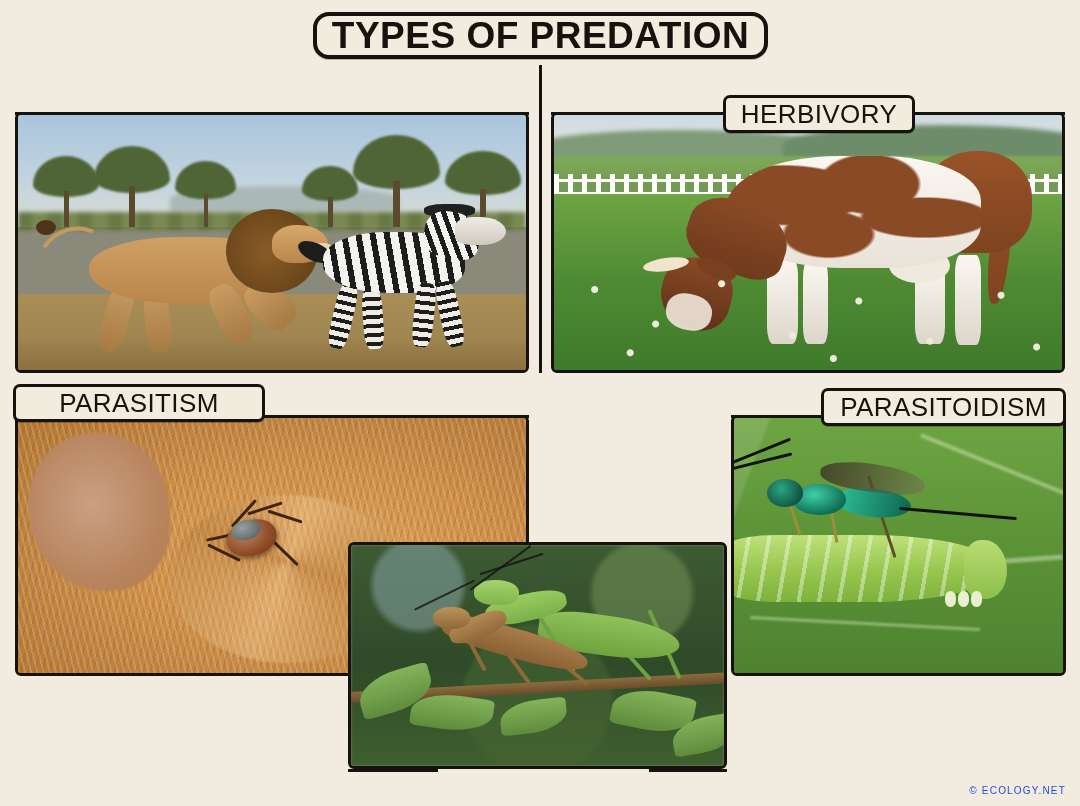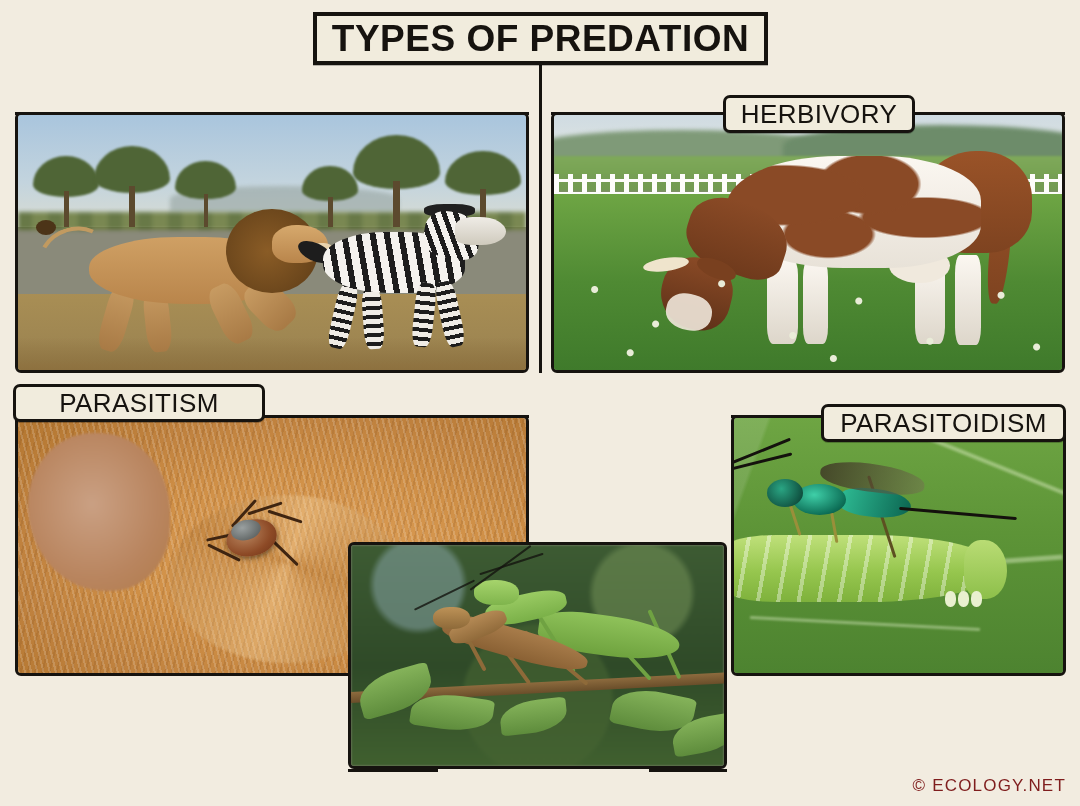--- a/index.html
+++ b/index.html
@@ -23,29 +23,29 @@
     box-sizing:border-box;
     display:flex;align-items:center;justify-content:center;
     color:#16130f;
     letter-spacing:.4px;
     z-index:40;
     box-shadow:0 1px 0 rgba(0,0,0,.25);
   }
   .plate span{display:block;line-height:1;white-space:nowrap;}
 
   #title-plate{
-    left:313px;top:12px;width:455px;height:53px;
-    border-width:4px;border-radius:0;
+    left:313px;top:12px;width:455px;height:47px;
+    border-width:4px;border-radius:16px;
   }
   #title-plate span{font-size:37px;font-weight:bold;letter-spacing:.5px;}
 
   #lbl-true{left:97px;top:95px;width:262px;height:38px;}
   #lbl-herb{left:723px;top:95px;width:192px;height:38px;}
   #lbl-para{left:13px;top:384px;width:252px;height:38px;}
-  #lbl-ptoid{left:821px;top:404px;width:245px;height:38px;}
+  #lbl-ptoid{left:821px;top:388px;width:245px;height:38px;}
   #lbl-cann{left:436px;top:753px;width:215px;height:38px;}
   .plate.small span{font-size:26px;font-weight:normal;}
 
   
   .frame{
     position:absolute;
     border:3px solid #16130f;
     border-radius:6px;
     box-sizing:border-box;
     overflow:hidden;
@@ -286,21 +286,21 @@
   .bl2{left:44%;top:50%;width:22%;transform:rotate(40deg);}
   .bl3{left:24%;top:44%;width:16%;transform:rotate(62deg);}
   .ant{position:absolute;height:2px;background:rgba(20,20,15,.8);border-radius:2px;}
   .an1{left:30%;top:10%;width:20%;transform:rotate(-36deg);}
   .an2{left:34%;top:8%;width:18%;transform:rotate(-18deg);}
   .an3{left:16%;top:22%;width:18%;transform:rotate(-26deg);}
 
   
   #watermark{
     position:absolute;right:14px;bottom:10px;
-    color:#7f1d1d;font-size:17px;letter-spacing:1.2px;z-index:60;
+    color:#1d4ed8;font-size:10px;letter-spacing:1.2px;z-index:60;
   }
 </style>
 </head>
 <body>
 
 <div class="stage">
 
   <div class="line" style="left:539px;top:65px;width:3px;height:47px;"></div>
   <div class="line" style="left:539px;top:112px;width:3px;height:261px;"></div>
   <div class="line" style="left:15px;top:112px;width:84px;height:3px;"></div>

